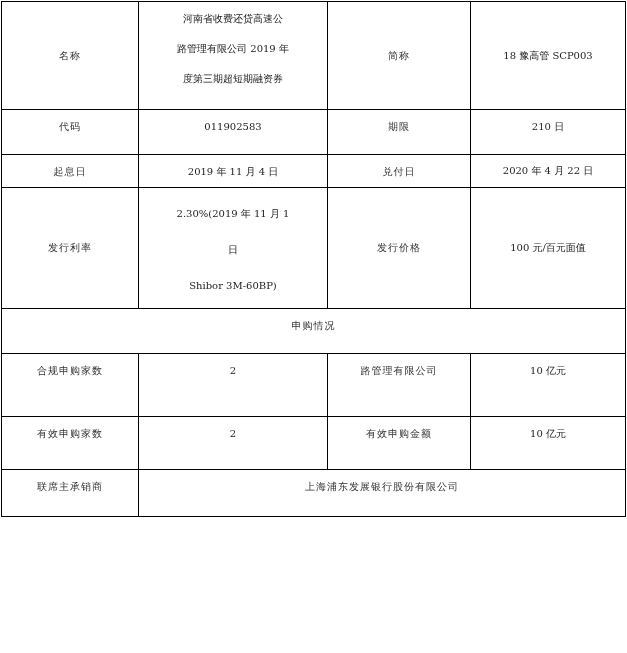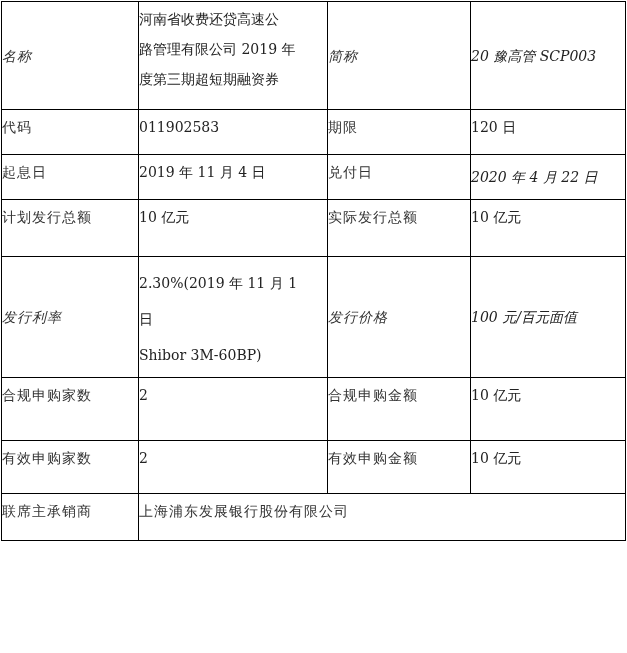--- a/index.html
+++ b/index.html
@@ -1,23 +1,23 @@
 <!DOCTYPE html>
 <html><head>
 <meta charset="utf-8">
 <style>
   html, body { margin: 0; padding: 0; background: #ffffff; }
   body { width: 627px; height: 653px; overflow: hidden; position: relative;
          font-family: "DejaVu Serif", "Liberation Serif", serif; color: #222; }
   table { position: absolute; left: 1px; top: 1px; border-collapse: collapse; table-layout: fixed; }
-  td { border: 1.5px solid #000; padding: 0; vertical-align: top;
-       font-size: 14px; line-height: 22px; }
+  td { border: 1.5px solid #000; padding: 0; text-align: center; vertical-align: top;
+       font-size: 10px; line-height: 22px; }
   td.lbl { color: #333; letter-spacing: 1px; }
   .inner { padding-top: 6px; }
-  .mid { vertical-align: middle; font-style: italic; }
+  .mid { vertical-align: middle; }
   .multi { line-height: 30px; padding-top: 2px; }
   .bold { font-weight: normal; }
 </style>
 </head>
 <body>
 
 <table>
   <colgroup>
     <col style="width:137px">
       <col style="width:189px">
@@ -27,87 +27,78 @@
 
   <tbody>
       <tr style="height:108px">
     <td class="lbl mid">名称</td>
     <td class="multi">
       <div>河南省收费还贷高速公</div>
       <div>路管理有限公司 2019 年</div>
       <div>度第三期超短期融资券</div>
     </td>
     <td class="lbl mid">简称</td>
-    <td class="mid">20 豫高管 SCP003</td>
+    <td class="mid">18 豫高管 SCP003</td>
   </tr>
 
   <tr style="height:45px">
     <td class="lbl">
           <div class="inner">代码</div>
         </td>
     <td>
           <div class="inner">011902583</div>
         </td>
     <td class="lbl">
           <div class="inner">期限</div>
         </td>
     <td>
-          <div class="inner">120 日</div>
+          <div class="inner">210 日</div>
         </td>
   </tr>
 
-  <tr style="height:45px">
+  <tr style="height:33px">
     <td class="lbl">
           <div class="inner">起息日</div>
         </td>
     <td>
           <div class="inner">2019 年 11 月 4 日</div>
         </td>
     <td class="lbl">
           <div class="inner">兑付日</div>
         </td>
     <td class="mid">2020 年 4 月 22 日</td>
   </tr>
 
-  <tr style="height:57px">
-    <td class="lbl">
-          <div class="inner">计划发行总额</div>
-        </td>
-    <td>
-          <div class="inner">10 亿元</div>
-        </td>
-    <td class="lbl">
-          <div class="inner">实际发行总额</div>
-        </td>
-    <td>
-          <div class="inner">10 亿元</div>
-        </td>
-  </tr>
 
   <tr style="height:121px">
     <td class="lbl mid">发行利率</td>
     <td style="line-height:36px; padding-top:8px;margin-left:41px;">
       <div>2.30%(2019 年 11 月 1</div>
       <div>日</div>
       <div>Shibor 3M-60BP)</div>
     </td>
     <td class="lbl mid">发行价格</td>
     <td class="mid">100 元/百元面值</td>
   </tr>
 
+  <tr style="height:45px">
+    <td colspan="4" class="lbl">
+          <div class="inner">申购情况</div>
+        </td>
+  </tr>
 
   <tr style="height:63px">
     <td class="lbl">
           <div class="inner">合规申购家数</div>
         </td>
     <td>
           <div class="inner">2</div>
         </td>
     <td class="lbl">
-          <div class="inner">合规申购金额</div>
+          <div class="inner">路管理有限公司</div>
         </td>
     <td>
           <div class="inner">10 亿元</div>
         </td>
   </tr>
 
 
   <tr style="height:53px">
     <td class="lbl">
           <div class="inner">有效申购家数</div>

